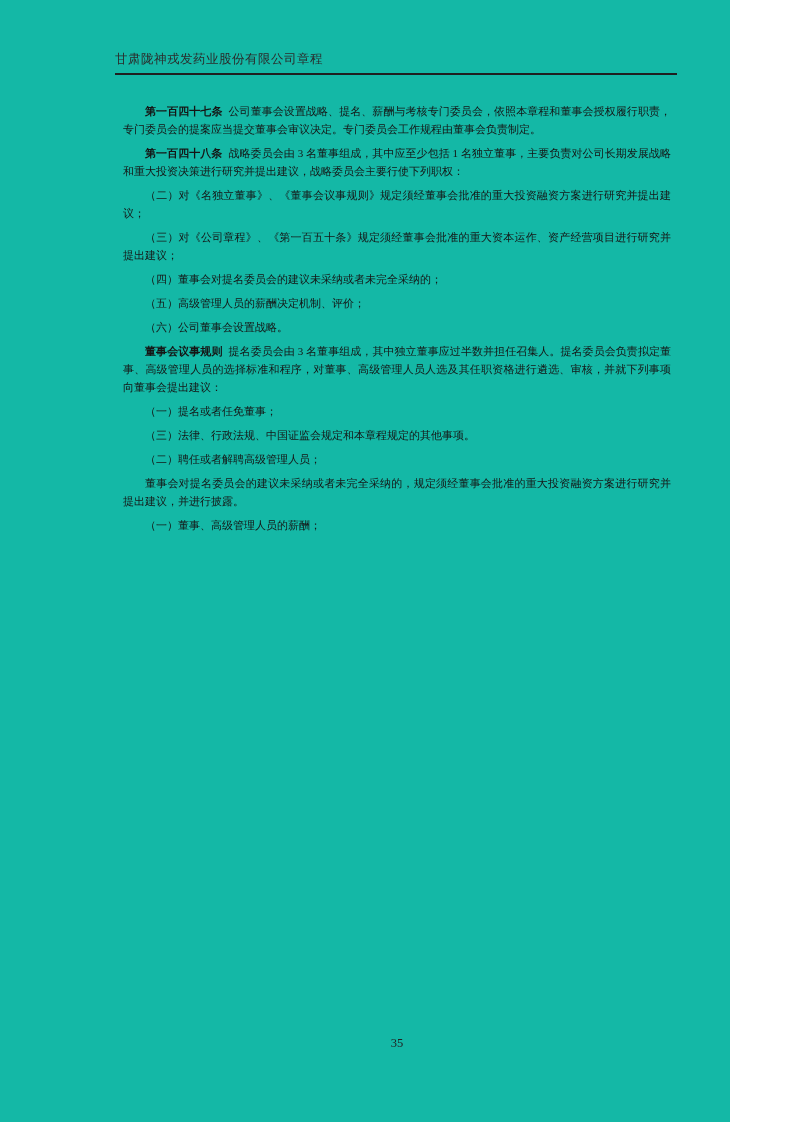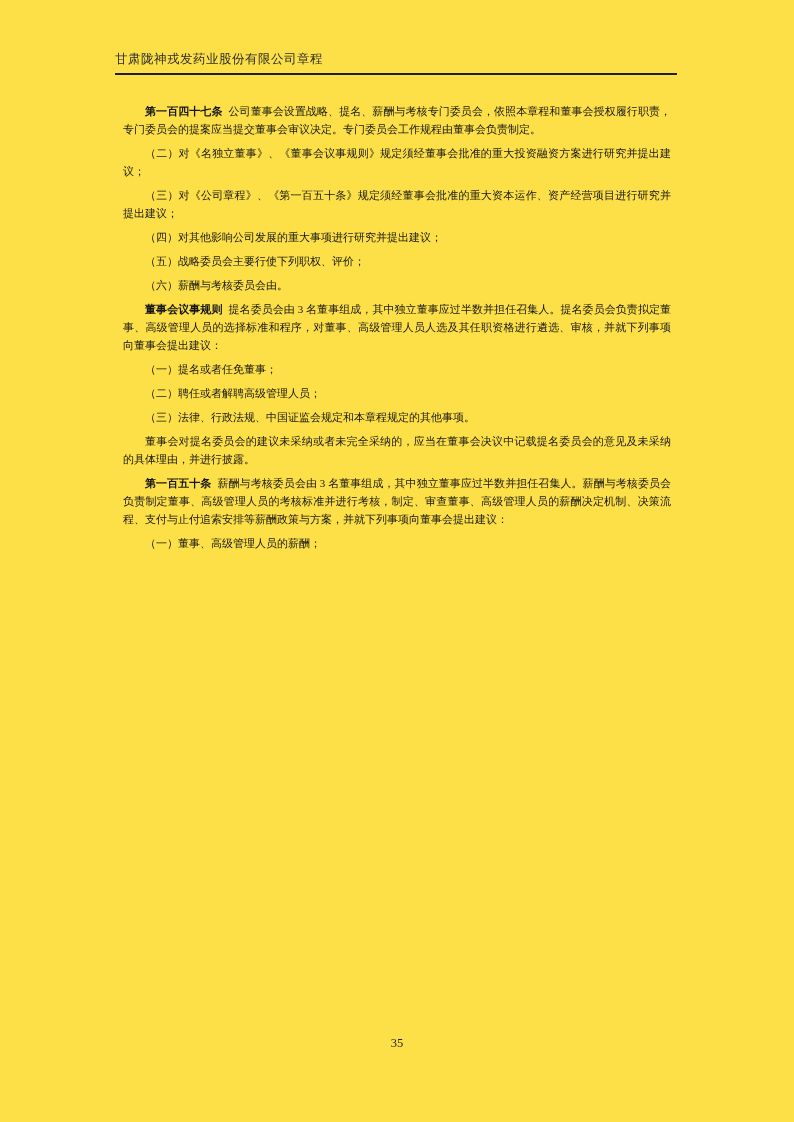--- a/index.html
+++ b/index.html
@@ -2,23 +2,23 @@
 <html lang="zh"><head>
 <meta charset="utf-8">
 <style>
   html, body {
     margin: 0;
     padding: 0;
     background: #ffffff;
   }
   .page {
     position: relative;
-    width: 794px;
+    width: 730px;
     height: 1122px;
-    background: #fde047;
+    background: #14b8a6;
     font-family: "Liberation Serif", "DejaVu Serif", serif;
     color: #1a1a1a;
     overflow: hidden;
   }
   .doc-header {
     position: absolute;
     left: 115px;
     top: 50px;
     width: 562px;
     font-size: 12.5px;
@@ -66,51 +66,51 @@
 
   <div class="doc-header">
     <span>甘肃陇神戎发药业股份有限公司章程</span>
   </div>
 
   <div class="doc-body">
     <p class="para">
       <span class="p-lead">第一百四十七条</span><span class="p-text">公司董事会设置战略、提名、薪酬与考核专门委员会，依照本章程和董事会授权履行职责，专门委员会的提案应当提交董事会审议决定。专门委员会工作规程由董事会负责制定。</span>
     </p>
     <p class="para">
+      <span class="p-lead">第一百四十八条</span><span class="p-text">战略委员会由 3 名董事组成，其中应至少包括 1 名独立董事，主要负责对公司长期发展战略和重大投资决策进行研究并提出建议，战略委员会主要行使下列职权：</span>
+    </p>
+    <p class="para">
       <span class="p-lead"></span><span class="p-text">（二）对《名独立董事》、《董事会议事规则》规定须经董事会批准的重大投资融资方案进行研究并提出建议；</span>
     </p>
     <p class="para">
       <span class="p-lead"></span><span class="p-text">（三）对《公司章程》、《第一百五十条》规定须经董事会批准的重大资本运作、资产经营项目进行研究并提出建议；</span>
     </p>
     <p class="para">
-      <span class="p-lead"></span><span class="p-text">（四）对其他影响公司发展的重大事项进行研究并提出建议；</span>
+      <span class="p-lead"></span><span class="p-text">（四）董事会对提名委员会的建议未采纳或者未完全采纳的；</span>
     </p>
     <p class="para">
-      <span class="p-lead"></span><span class="p-text">（五）战略委员会主要行使下列职权、评价；</span>
+      <span class="p-lead"></span><span class="p-text">（五）高级管理人员的薪酬决定机制、评价；</span>
     </p>
     <p class="para">
-      <span class="p-lead"></span><span class="p-text">（六）薪酬与考核委员会由。</span>
+      <span class="p-lead"></span><span class="p-text">（六）公司董事会设置战略。</span>
     </p>
     <p class="para">
       <span class="p-lead">董事会议事规则</span><span class="p-text">提名委员会由 3 名董事组成，其中独立董事应过半数并担任召集人。提名委员会负责拟定董事、高级管理人员的选择标准和程序，对董事、高级管理人员人选及其任职资格进行遴选、审核，并就下列事项向董事会提出建议：</span>
     </p>
     <p class="para">
       <span class="p-lead"></span><span class="p-text">（一）提名或者任免董事；</span>
     </p>
     <p class="para">
+      <span class="p-lead"></span><span class="p-text">（三）法律、行政法规、中国证监会规定和本章程规定的其他事项。</span>
+    </p>
+    <p class="para">
       <span class="p-lead"></span><span class="p-text">（二）聘任或者解聘高级管理人员；</span>
     </p>
     <p class="para">
-      <span class="p-lead"></span><span class="p-text">（三）法律、行政法规、中国证监会规定和本章程规定的其他事项。</span>
-    </p>
-    <p class="para">
-      <span class="p-lead"></span><span class="p-text">董事会对提名委员会的建议未采纳或者未完全采纳的，应当在董事会决议中记载提名委员会的意见及未采纳的具体理由，并进行披露。</span>
-    </p>
-    <p class="para">
-      <span class="p-lead">第一百五十条</span><span class="p-text">薪酬与考核委员会由 3 名董事组成，其中独立董事应过半数并担任召集人。薪酬与考核委员会负责制定董事、高级管理人员的考核标准并进行考核，制定、审查董事、高级管理人员的薪酬决定机制、决策流程、支付与止付追索安排等薪酬政策与方案，并就下列事项向董事会提出建议：</span>
+      <span class="p-lead"></span><span class="p-text">董事会对提名委员会的建议未采纳或者未完全采纳的，规定须经董事会批准的重大投资融资方案进行研究并提出建议，并进行披露。</span>
     </p>
     <p class="para">
       <span class="p-lead"></span><span class="p-text">（一）董事、高级管理人员的薪酬；</span>
     </p>
   </div>
 
   <div class="doc-footer">
     <span>35</span>
   </div>
 

